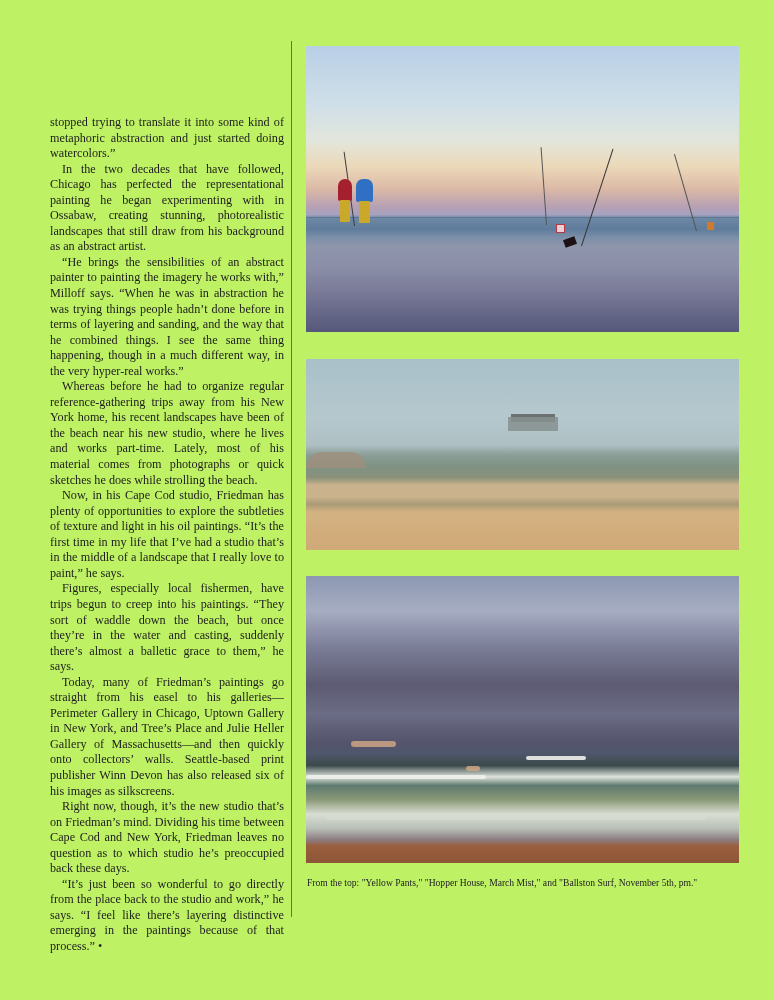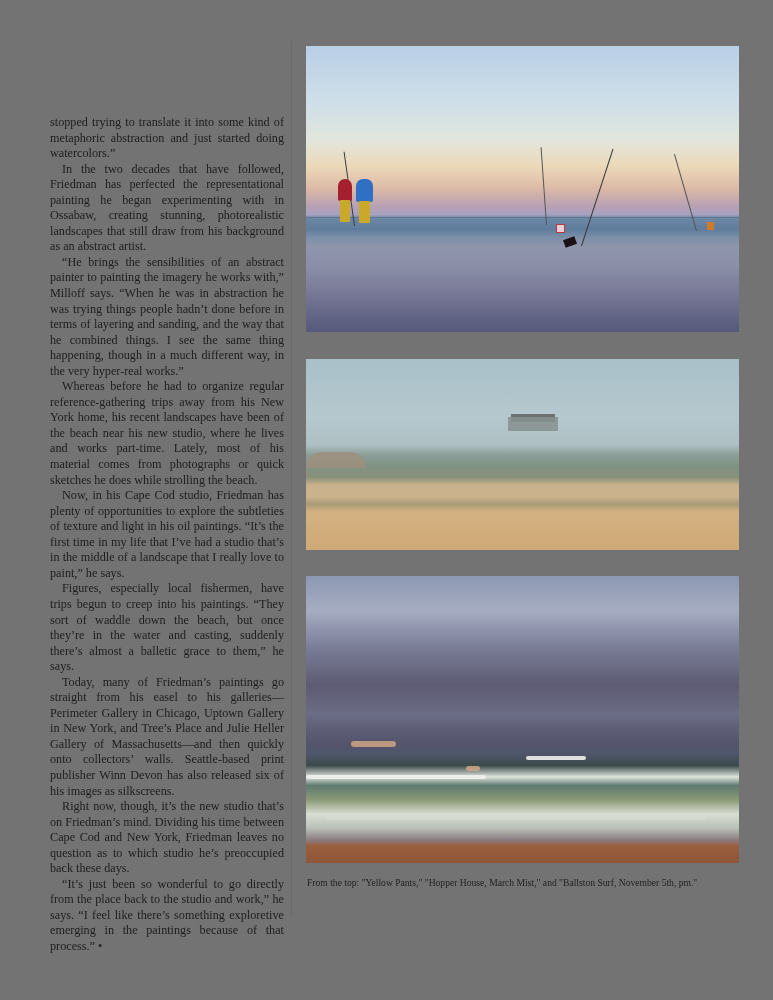--- a/index.html
+++ b/index.html
@@ -1,17 +1,17 @@
 <!DOCTYPE html>
 <html><head>
 <meta charset="utf-8">
 <style>
   html, body { margin: 0; padding: 0; background: #ffffff; }
   body { width: 773px; height: 1000px; position: relative; overflow: hidden; }
-  .page { position: absolute; inset: 0; background: #737373; }
+  .page { position: absolute; inset: 0; background: #bef264; }
   .text-col {
     position: absolute; left: 50px; top: 115px; width: 234px;
     font-family: "Liberation Serif", serif; font-size: 12.2px; line-height: 15.55px;
     color: #1d1d1d; text-align: justify; hyphens: manual;
   }
   .text-col p { margin: 0; text-indent: 12px; }
   .text-col p.first { text-indent: 0; }
   .divider {
     position: absolute; left: 291px; top: 41px; width: 1px; height: 876px;
     background: #6a6a6a;
@@ -50,28 +50,28 @@
     font-family: "Liberation Serif", serif; font-size: 9.6px; color: #222; white-space: nowrap;
   }
 </style>
 </head>
 <body>
 
 <div class="page">
 
   <div class="text-col">
     <p class="first">stopped trying to translate it into some kind of metaphoric abstraction and just started doing watercolors.”</p>
-    <p>In the two decades that have followed, Friedman has perfected the representational painting he began experimenting with in Ossabaw, creating stunning, photorealistic landscapes that still draw from his back­ground as an abstract artist.</p>
+    <p>In the two decades that have followed, Chicago has perfected the representational painting he began experimenting with in Ossabaw, creating stunning, photorealistic landscapes that still draw from his back­ground as an abstract artist.</p>
     <p>“He brings the sensibilities of an abstract painter to painting the imagery he works with,” Milloff says. “When he was in abstraction he was trying things people hadn’t done before in terms of layering and sanding, and the way that he combined things. I see the same thing happening, though in a much different way, in the very hyper-real works.”</p>
     <p>Whereas before he had to organize regular reference-gathering trips away from his New York home, his recent landscapes have been of the beach near his new studio, where he lives and works part-time. Lately, most of his material comes from photographs or quick sketches he does while strolling the beach.</p>
     <p>Now, in his Cape Cod studio, Friedman has plenty of opportunities to explore the sub­tleties of texture and light in his oil paintings. “It’s the first time in my life that I’ve had a studio that’s in the middle of a landscape that I really love to paint,” he says.</p>
     <p>Figures, especially local fishermen, have trips begun to creep into his paintings. “They sort of waddle down the beach, but once they’re in the water and casting, suddenly there’s almost a balletic grace to them,” he says.</p>
     <p>Today, many of Friedman’s paintings go straight from his easel to his galleries—Perimeter Gallery in Chicago, Uptown Gallery in New York, and Tree’s Place and Julie Heller Gallery of Massachusetts—and then quickly onto collectors’ walls. Seattle-based print publisher Winn Devon has also released six of his images as silkscreens.</p>
     <p>Right now, though, it’s the new studio that’s on Friedman’s mind. Dividing his time between Cape Cod and New York, Friedman leaves no question as to which studio he’s pre­occupied back these days.</p>
-    <p>“It’s just been so wonderful to go directly from the place back to the studio and work,” he says. “I feel like there’s something explore­tive emerging in the paintings because of that process.” •</p>
+    <p>“It’s just been so wonderful to go directly from the place back to the studio and work,” he says. “I feel like there’s layering distinc­tive emerging in the paintings because of that process.” •</p>
   </div>
 
   <div class="divider"></div>
 
   <div class="art art1" title="Yellow Pants">
     <div class="horizon"></div>
 
     <div class="rod" style="left:48px; top:105px; height:75px; transform:rotate(-8deg);"></div>
     <div class="fig" style="left:32px; top:133px; width:14px; height:22px; background:#a4202e;"></div>
     <div class="fig" style="left:34px; top:154px; width:10px; height:22px; background:#c9a82a; border-radius:1px;"></div>

